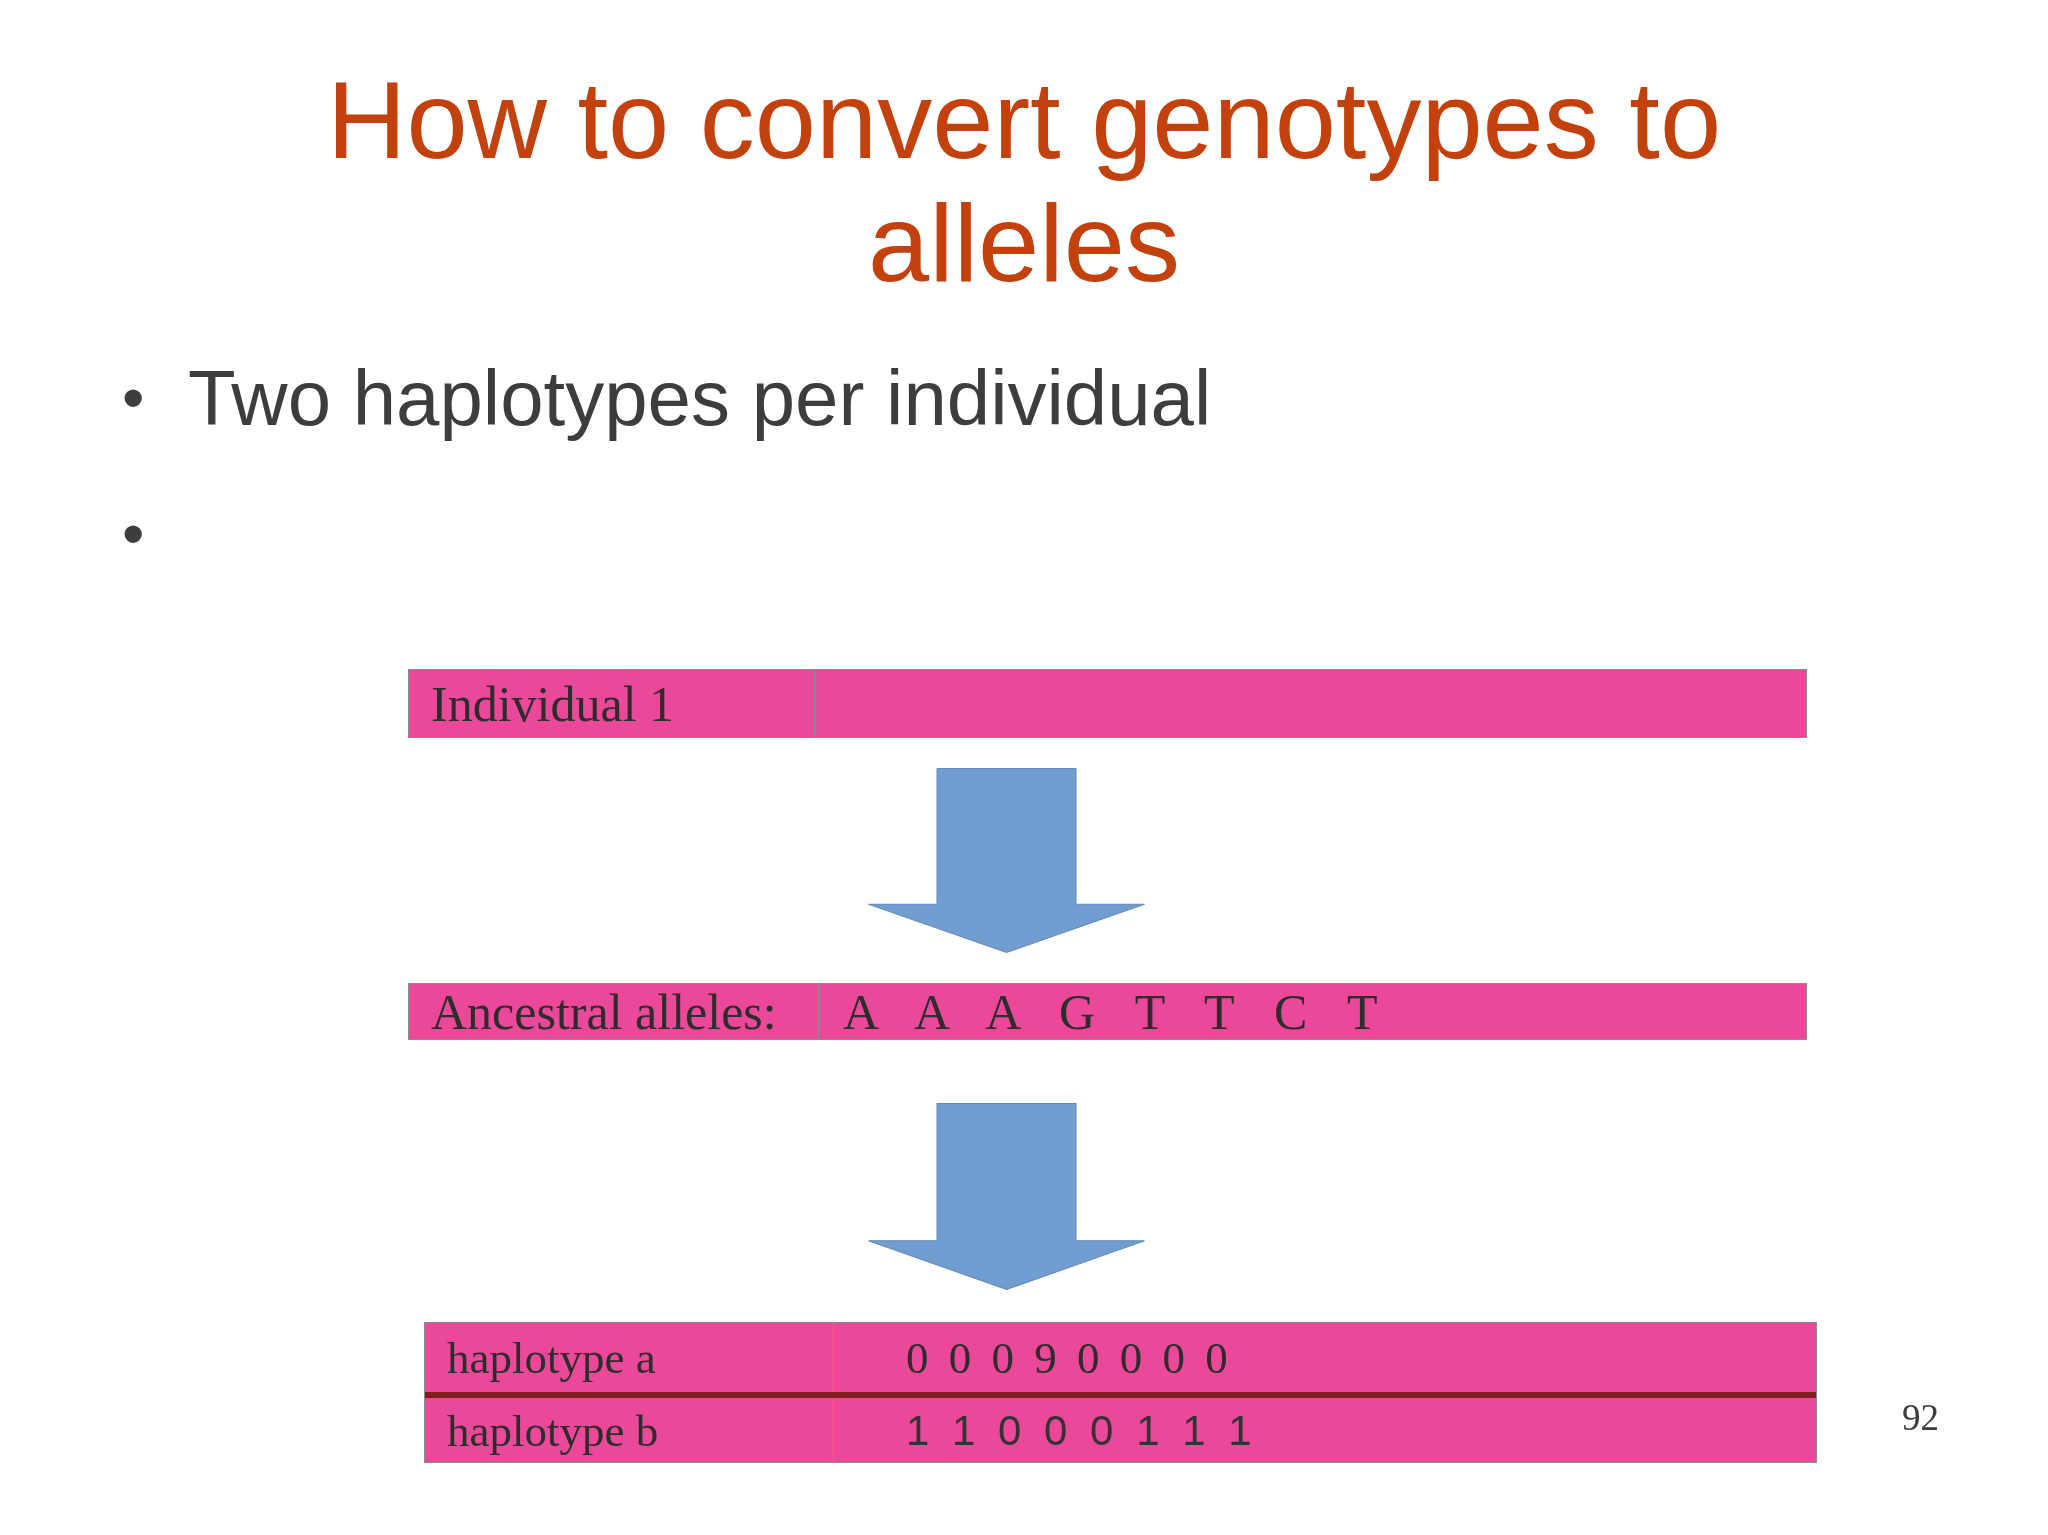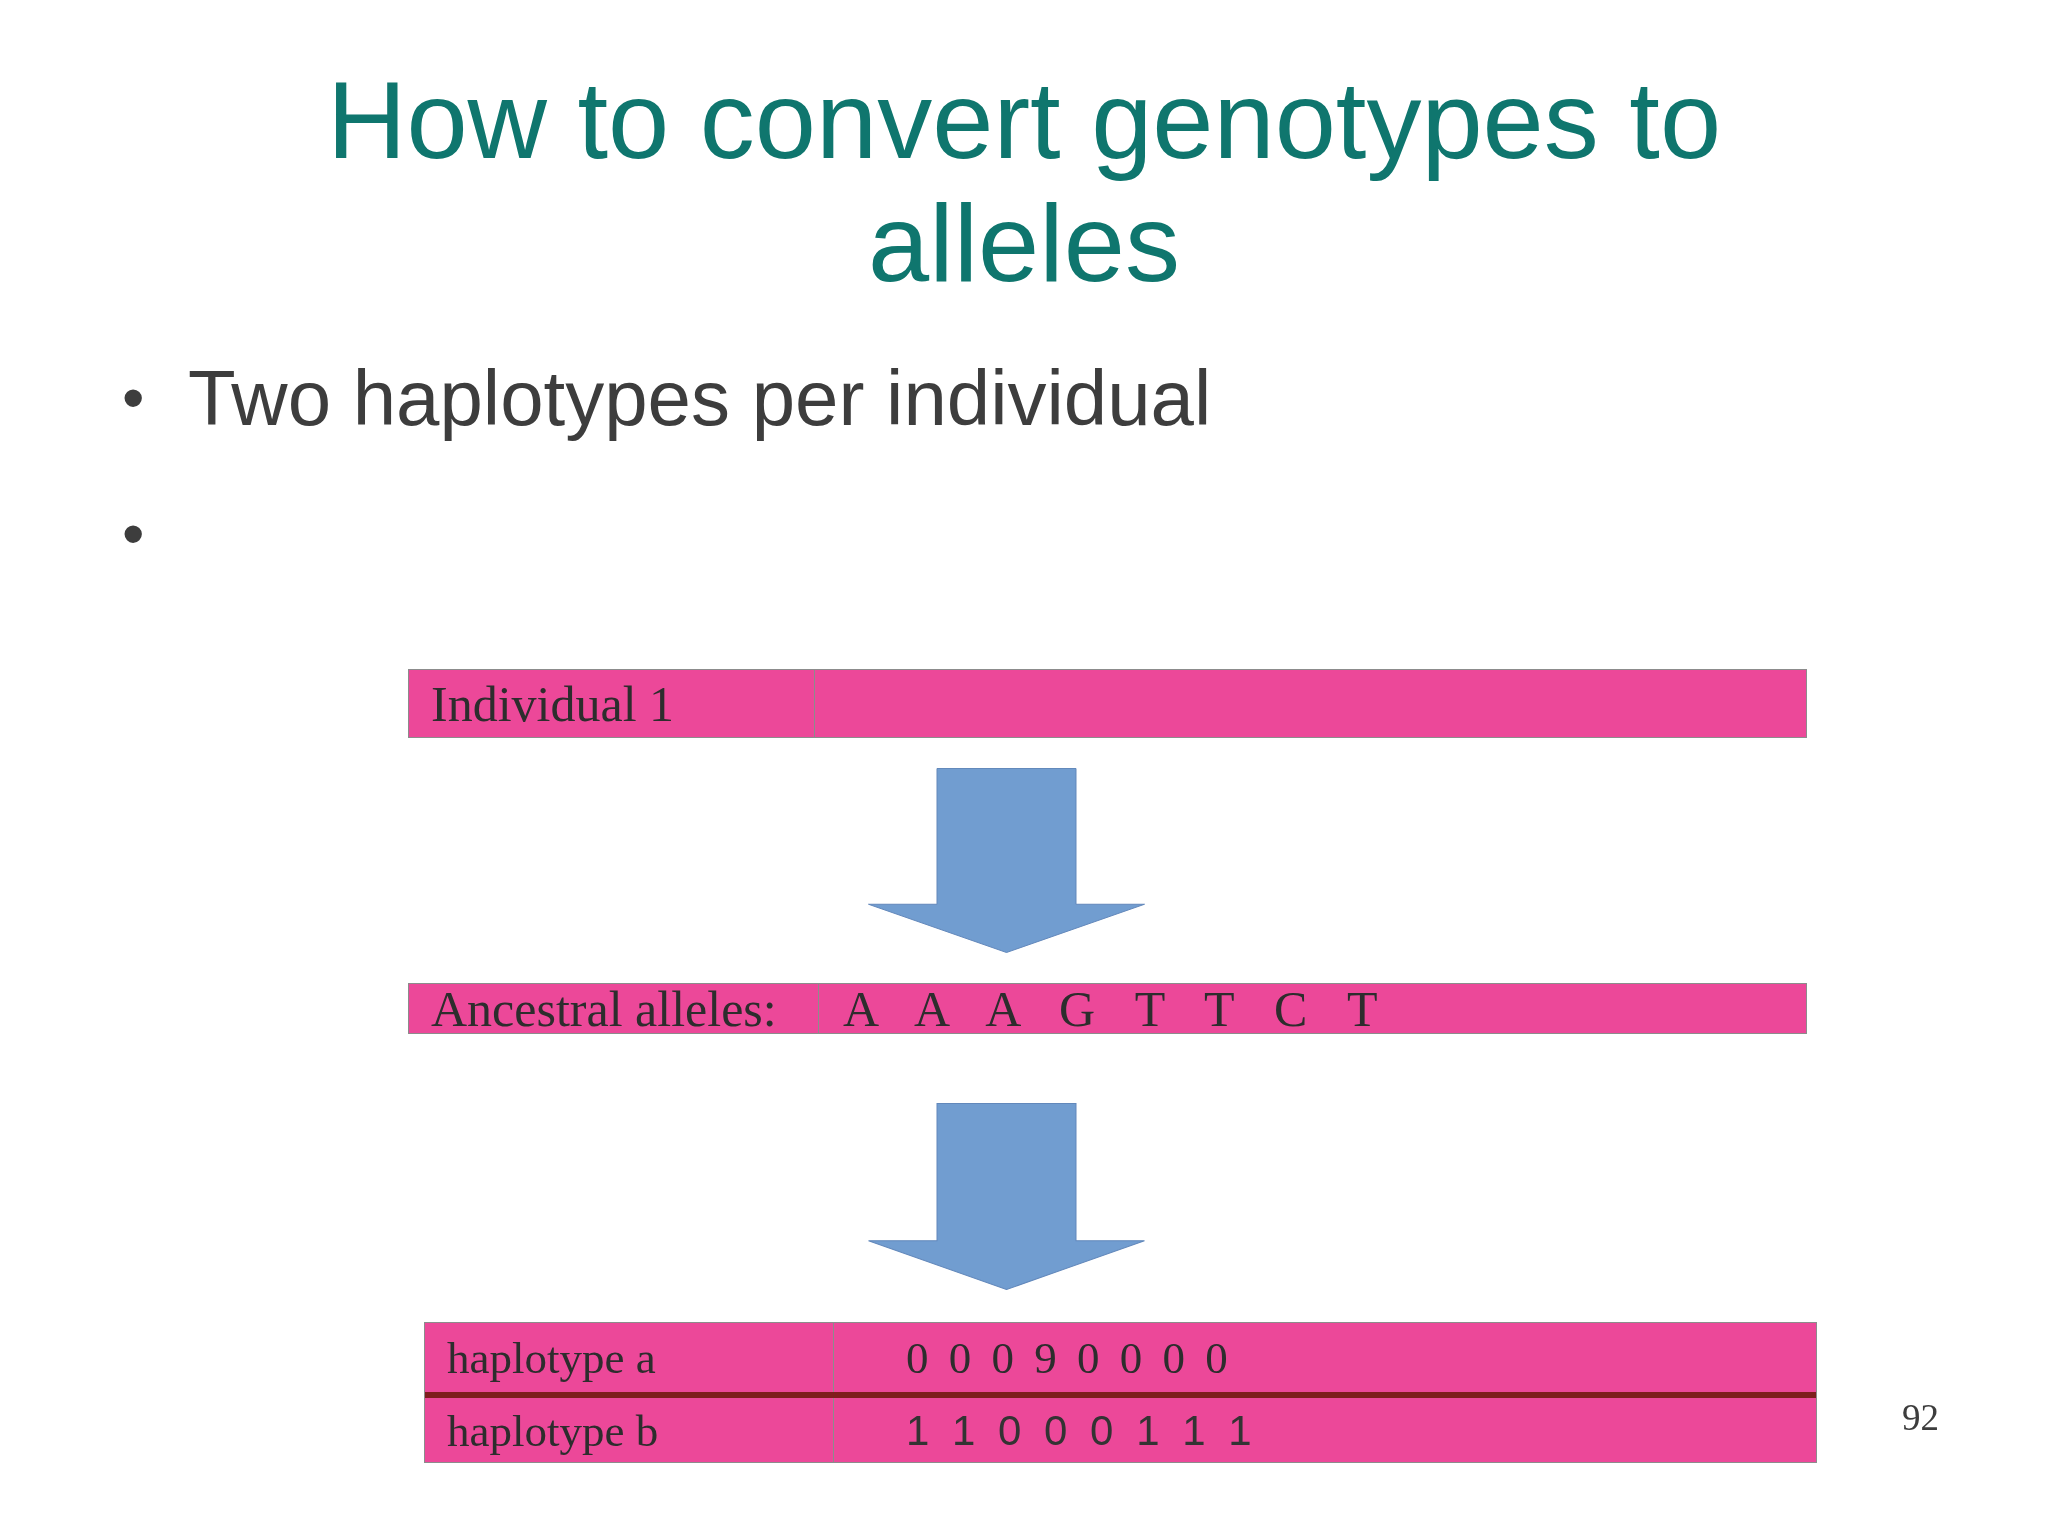--- a/index.html
+++ b/index.html
@@ -16,21 +16,21 @@
   
   .title {
     position: absolute;
     top: 58px;
     left: 0;
     width: 100%;
     text-align: center;
     font-size: 110px;
     line-height: 1.12;
     font-weight: 400;
-    color: #0f766e;
+    color: #c2410c;
   }
 
   
   .bullets {
     position: absolute;
     left: 122px;
     top: 354px;
     width: 1800px;
   }
   .bullet-item {
@@ -65,21 +65,21 @@
     overflow: hidden;
     white-space: nowrap;
   }
   .cell-label { border-right: 1px solid #8c8c8c; padding-left: 22px; }
   .cell-value { flex: 1; padding-left: 24px; }
 
   .tbl-individual { left: 408px; top: 669px; width: 1399px; height: 69px; font-size: 50px; }
   .tbl-individual .tbl-row { height: 100%; }
   .tbl-individual .cell-label { width: 406px; }
 
-  .tbl-ancestral { left: 408px; top: 983px; width: 1399px; height: 51px; font-size: 50px; }
+  .tbl-ancestral { left: 408px; top: 983px; width: 1399px; height: 57px; font-size: 50px; }
   .tbl-ancestral .tbl-row { height: 100%; }
   .tbl-ancestral .cell-label { width: 410px; }
   .tbl-ancestral .cell-value { word-spacing: 28px; }
 
   .tbl-haplotypes { left: 424px; top: 1322px; width: 1393px; height: 141px; font-size: 45px; }
   .tbl-haplotypes .tbl-row { height: 69px; gap: 48px; }
   .tbl-haplotypes .tbl-row + .tbl-row { border-top: 6px solid #7f1d1d; height: 71px; }
   .tbl-haplotypes .cell-label { width: 409px; }
   .row-hap-a .cell-value { word-spacing: 7px; letter-spacing: 1px; }
   .row-hap-b .cell-value {

